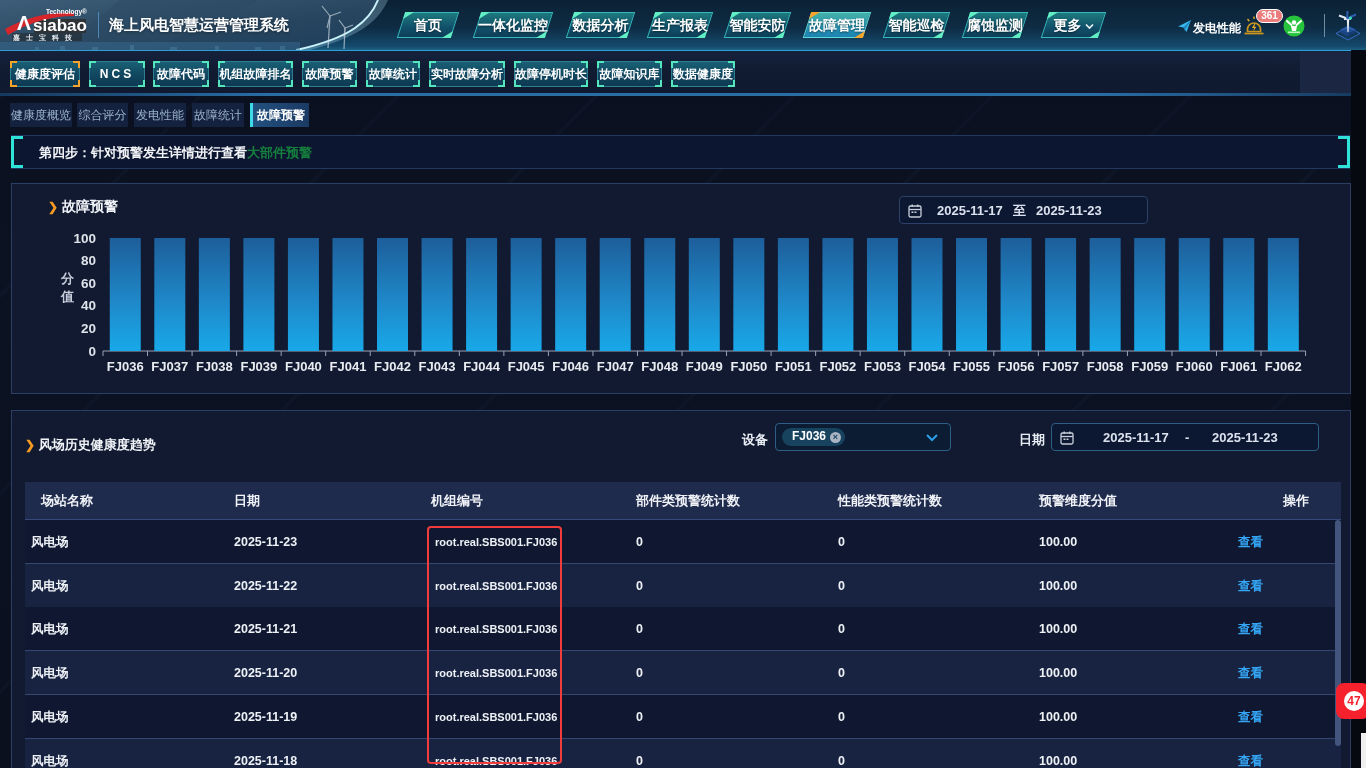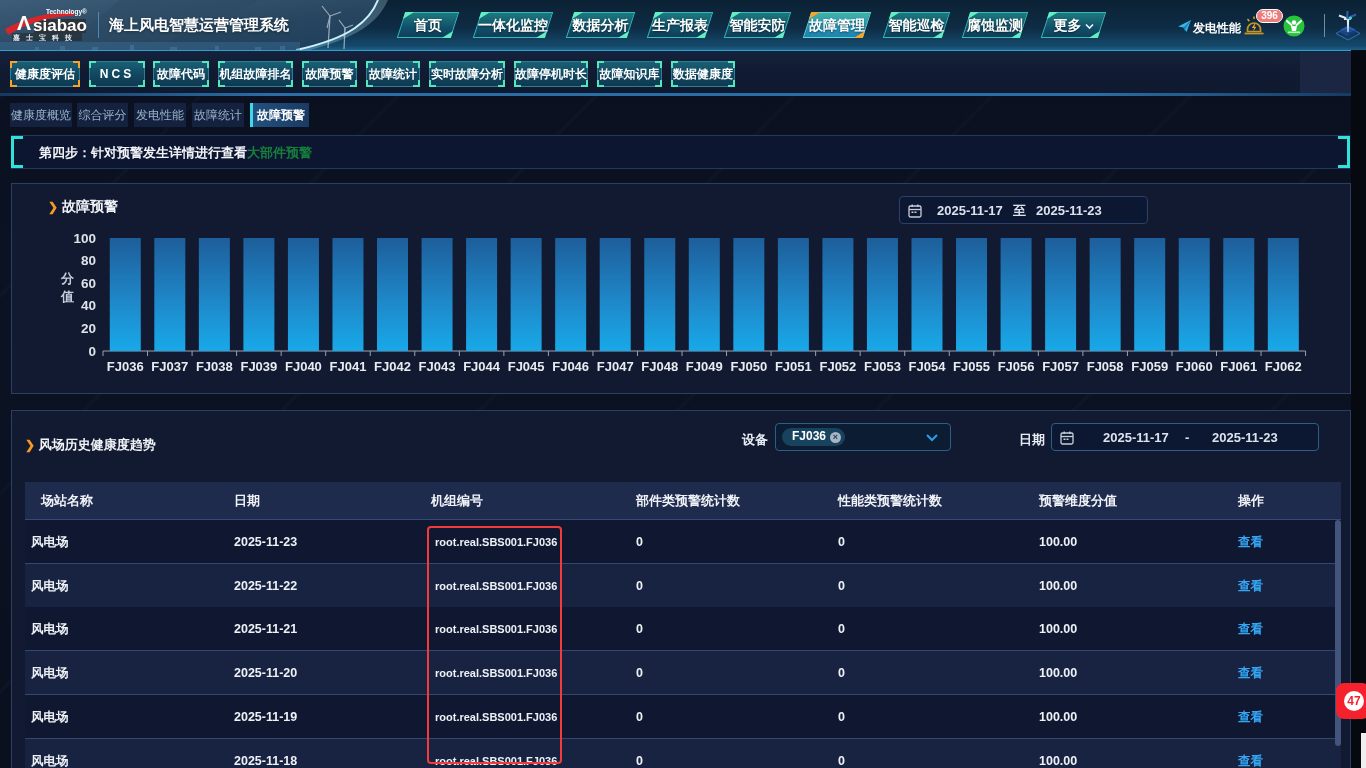--- a/index.html
+++ b/index.html
@@ -211,21 +211,21 @@
     </svg>
     <div class="abs" style="left:1193px;top:20px;font-size:12px;font-weight:bold;color:#fff;">发电性能</div>
     <svg class="abs" width="20" height="22" style="left:1244px;top:16px;">
       <path d="M3.5,15.5 L3.5,13.5 A6.5,6.5 0 0 1 16.5,13.5 L16.5,15.5 Z" fill="none" stroke="#c8941f" stroke-width="1.7"></path>
       <line x1="0.5" y1="17.5" x2="19.5" y2="17.5" stroke="#c8941f" stroke-width="1.8"></line>
       <line x1="10" y1="0.5" x2="10" y2="3" stroke="#d9a323" stroke-width="1.5"></line>
       <line x1="3.5" y1="3" x2="5.3" y2="5.2" stroke="#d9a323" stroke-width="1.5"></line>
       <line x1="16.5" y1="3" x2="14.7" y2="5.2" stroke="#d9a323" stroke-width="1.5"></line>
       <path d="M10.6,7.5 L7.8,12 L10,12 L9.2,15.5 L12.4,10.8 L10.2,10.8 L11.6,7.5 Z" fill="#e2aa28"></path>
     </svg>
-    <div class="abs" style="left:1256px;top:9px;width:27px;height:14px;background:#ec7d7d;border:1.5px solid #fff;border-radius:8px;color:#fff;font-size:10px;font-weight:bold;text-align:center;line-height:11px;">396</div>
+    <div class="abs" style="left:1256px;top:9px;width:27px;height:14px;background:#ec7d7d;border:1.5px solid #fff;border-radius:8px;color:#fff;font-size:10px;font-weight:bold;text-align:center;line-height:11px;">361</div>
     <svg class="abs" width="22" height="22" style="left:1283px;top:15px;">
       <circle cx="11" cy="11" r="10.5" fill="#27c33c"></circle>
       <circle cx="11" cy="7.5" r="2.2" fill="#fff"></circle>
       <path d="M4,6 L8.5,10 M18,6 L13.5,10" stroke="#fff" stroke-width="2" stroke-linecap="round"></path>
       <path d="M8,11 L14,11 L13,16 L9,16 Z" fill="#fff"></path>
       <rect x="5" y="16.5" width="12" height="1.6" fill="#b8f5c0"></rect>
     </svg>
     <div class="abs" style="left:1324px;top:14px;width:1px;height:23px;background:#93aebe;opacity:.75;"></div>
     <svg class="abs" width="28" height="32" style="left:1334px;top:10px;">
       <path d="M14,17 L26,23.5 L14,30 L2,23.5 Z" fill="none" stroke="#3f74d8" stroke-width="1" opacity="0.85"></path>
@@ -412,21 +412,21 @@
       <span style="position:absolute;left:160px;top:0;line-height:27px;">2025-11-23</span>
     </div>
 
     <div id="thead" style="left:13px;top:71px;width:1316px;height:38px;border-bottom:1px solid #37497a;">
       <div class="th" style="left:16px;">场站名称</div>
       <div class="th" style="left:209px;">日期</div>
       <div class="th" style="left:406px;">机组编号</div>
       <div class="th" style="left:611px;">部件类预警统计数</div>
       <div class="th" style="left:813px;">性能类预警统计数</div>
       <div class="th" style="left:1014px;">预警维度分值</div>
-      <div class="th" style="left:1213px;">操作</div>
+      <div class="th" style="left:1258px;">操作</div>
     </div>
     <div id="tbody" style="position:absolute;left:13px;top:109px;width:1316px;height:248px;overflow:hidden;">
         <div class="trow odd" style="top:0.0px;border-bottom:1px solid #35476f;">
       <div class="td" style="left:6px;">风电场</div>
       <div class="td" style="left:209px;">2025-11-23</div>
       <div class="td" style="left:410px;font-weight:600;font-size:11px;">root.real.SBS001.FJ036</div>
       <div class="td" style="left:611px;">0</div>
       <div class="td" style="left:813px;">0</div>
       <div class="td" style="left:1014px;">100.00</div>
       <div class="td link" style="left:1213px;">查看</div>

